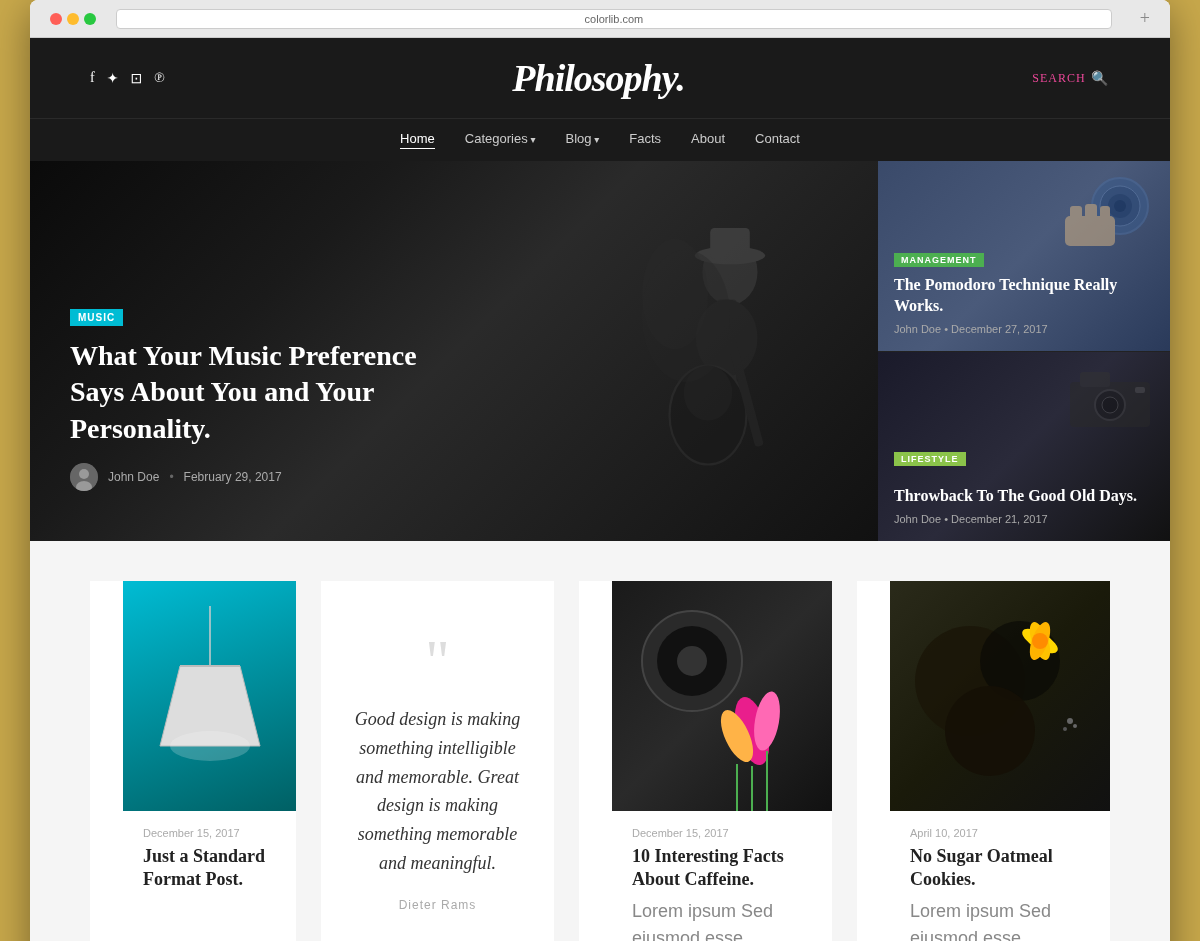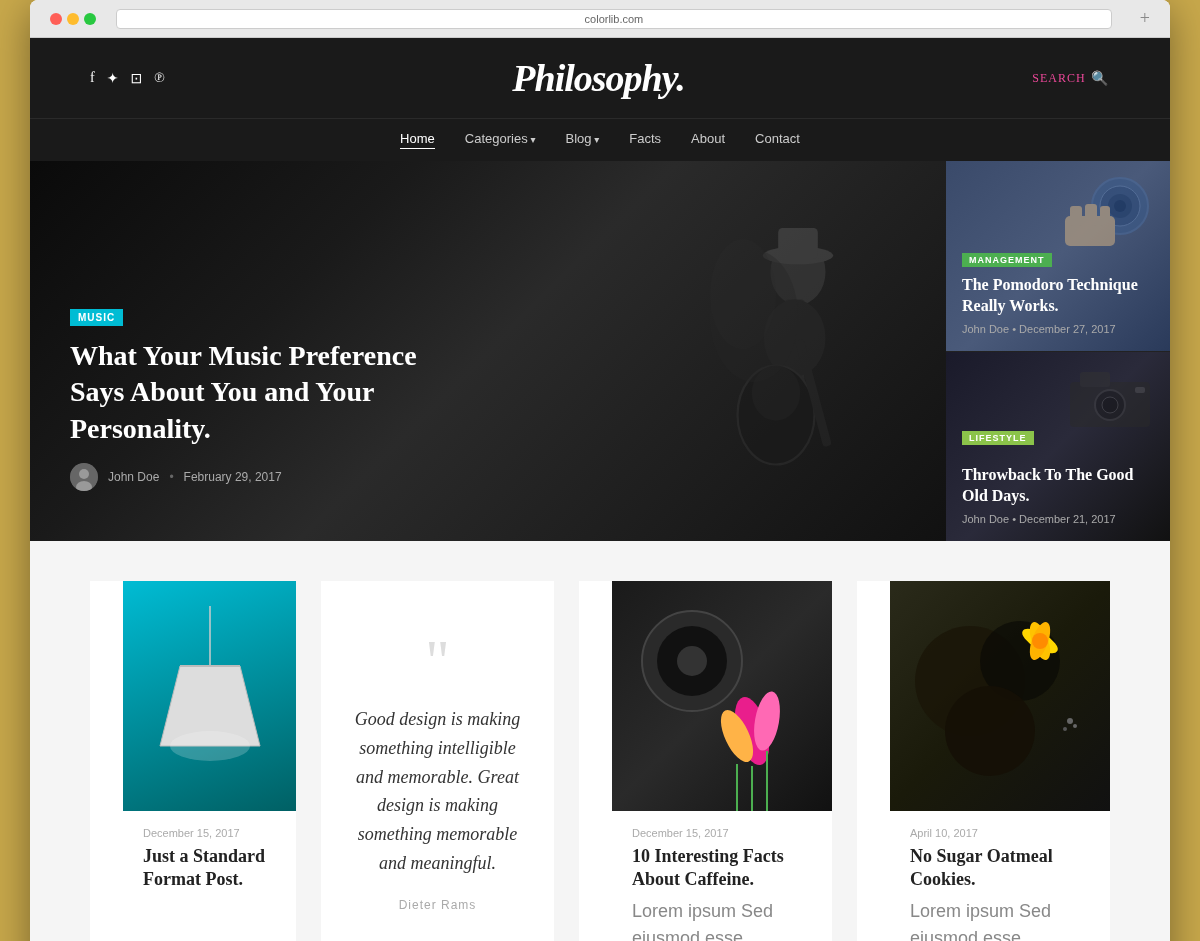--- a/index.html
+++ b/index.html
@@ -136,21 +136,21 @@
       display: flex;
       align-items: center;
       justify-content: center;
       font-size: 10px;
       color: #fff;
     }
     .dot-sep { color: #666; }
 
     
     .hero-side {
-      width: 224px;
+      width: 292px;
       display: flex;
       flex-direction: column;
     }
     .side-card {
       flex: 1;
       position: relative;
       overflow: hidden;
     }
     .side-card-top {
       background: linear-gradient(135deg, #3a4a6a 0%, #4a5a7a 50%, #2a3a5a 100%);

